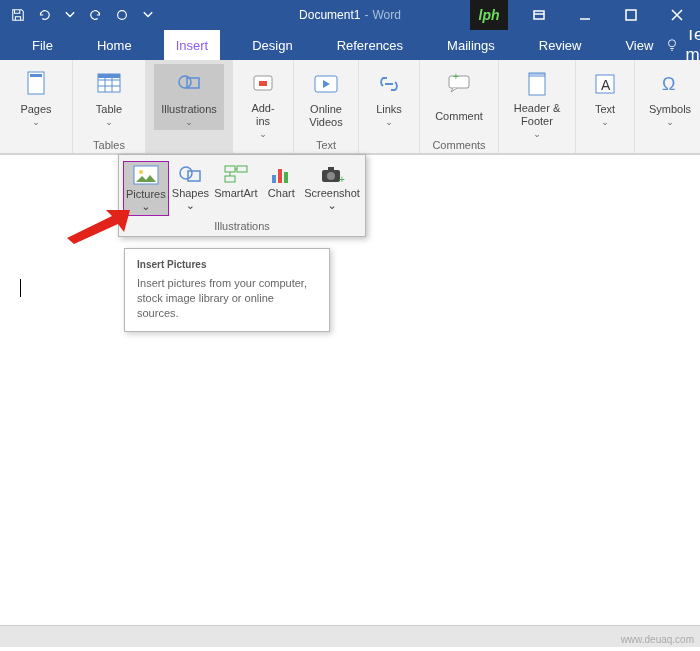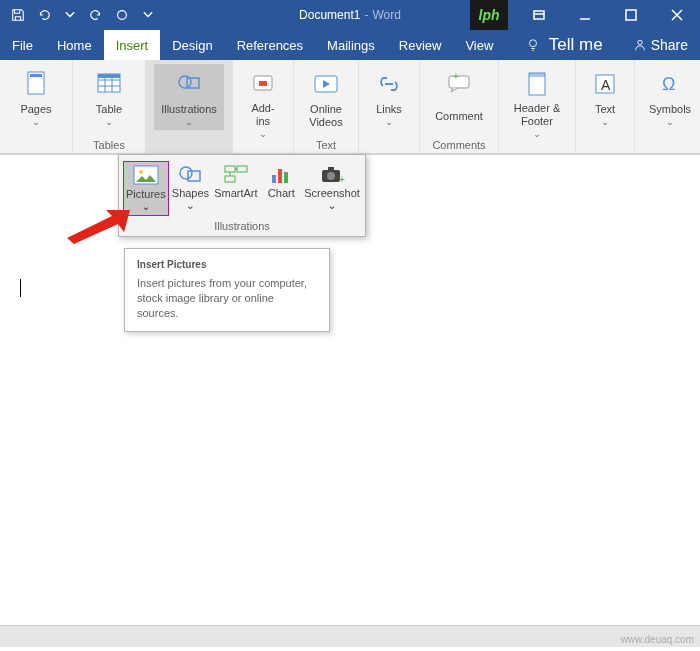--- a/index.html
+++ b/index.html
@@ -12,22 +12,22 @@
 .qat-item svg { width: 14px; height: 14px; fill: #fff; stroke: #fff; }
 .title-center { position: absolute; left: 50%; transform: translateX(-50%); display: flex; align-items: center; gap: 4px; }
 .title-app { color: #a9bfe0; }
 .logo-badge { position: absolute; left: 470px; top: 0; width: 38px; height: 30px; background: #1a1a1a; color: #6ddc5a; display: flex; align-items: center; justify-content: center; font-weight: bold; font-size: 14px; font-style: italic; }
 .win-controls { margin-left: auto; display: flex; }
 .win-btn { width: 46px; height: 30px; display: flex; align-items: center; justify-content: center; cursor: pointer; }
 .win-btn svg { width: 12px; height: 12px; stroke: #fff; fill: none; stroke-width: 1.5; }
 
 
 .tabs { height: 30px; background: #2b579a; display: flex; align-items: stretch; color: #fff; font-size: 13px; }
-.tab { padding: 0 12px; display: flex; align-items: center; cursor: pointer; }
-.tab.active { background: #fff; color: #4d7c0f; }
+.tab { padding: 0 12px; display: flex; align-items: center; cursor: pointer; margin-left: 20px; }
+.tab.active { background: #fff; color: #8b5cf6; }
 .tabs-right { margin-left: auto; display: flex; align-items: center; gap: 6px; padding-right: 12px; }
 .tabs-right .icon-wrap { width: 20px; height: 20px; display: flex; align-items: center; justify-content: center; }
 .tabs-right svg { width: 14px; height: 14px; stroke: #fff; fill: none; }
 .tell-me { font-size: 17px; }
 .share { font-size: 14px; display: flex; align-items: center; gap: 4px; }
 
 
 .ribbon { height: 94px; background: #f3f3f3; border-bottom: 1px solid #d4d4d4; display: flex; }
 .group { border-right: 1px solid #e1e1e1; display: flex; flex-direction: column; align-items: center; padding: 4px 8px 2px; }
 .group-items { flex: 1; display: flex; align-items: flex-start; gap: 2px; }

